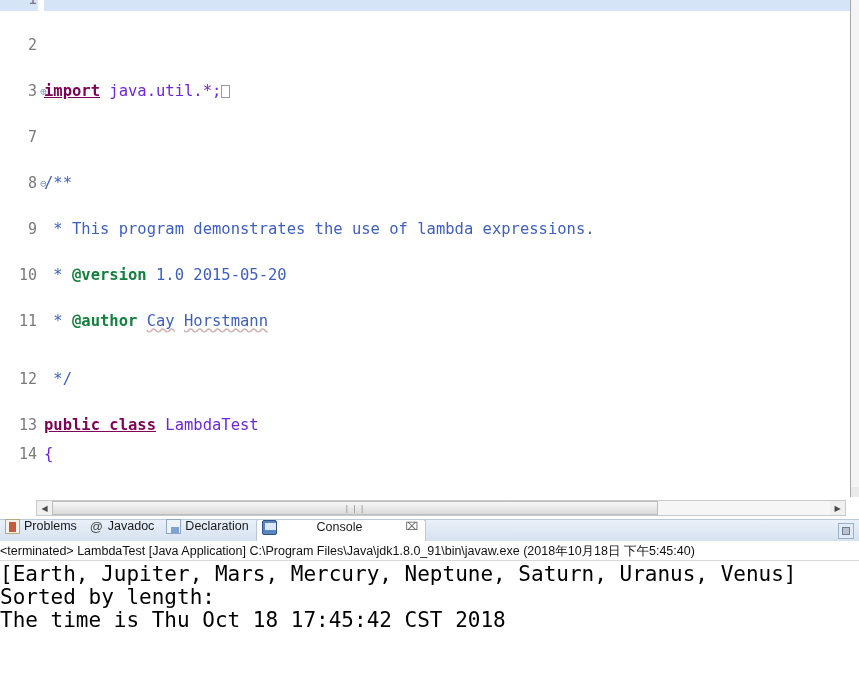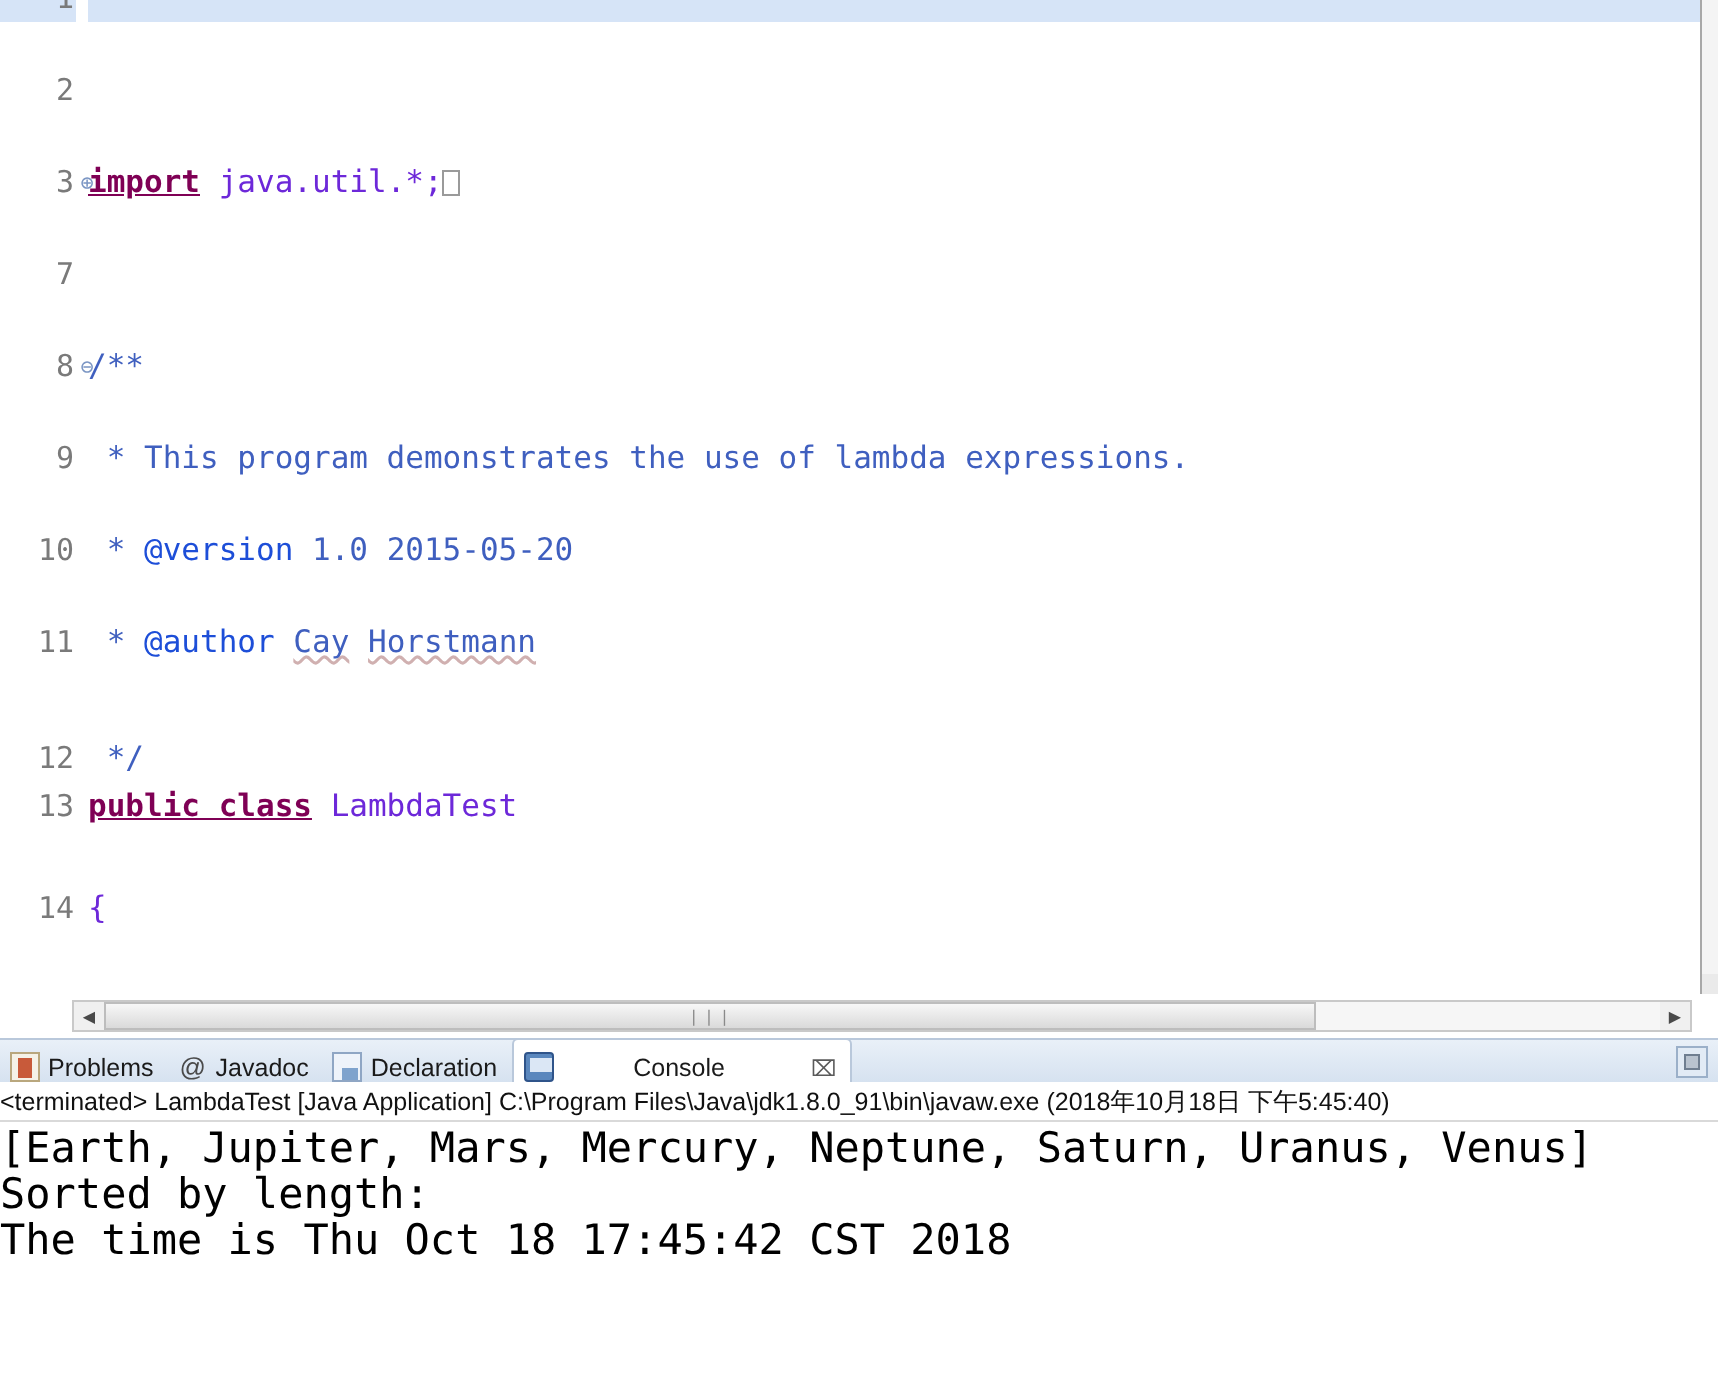--- a/index.html
+++ b/index.html
@@ -51,21 +51,21 @@
   }
   .code-text-wrap {
     position: absolute; left: 44px; top: 0; right: 0; height: 23px;
     overflow: hidden;
   }
   .code-text { display: inline-block; padding-left: 0; }
 
   
   .kw   { color: #7f0055; font-weight: bold; text-decoration: underline; }
   .jdoc { color: #3f5fbf; }
-  .jtag { color: #1d4ed8; font-weight: normal; }
+  .jtag { color: #15803d; font-weight: bold; }
   .plain{ color: #6d28d9; }
   .spell{ text-decoration: underline wavy #d0b0b0; text-decoration-skip-ink: none; }
 
   .caret-box {
     display: inline-block;
     width: 9px; height: 13px;
     border: 1px solid #9a9a9a;
     vertical-align: -2px;
   }
 
@@ -114,21 +114,21 @@
     background: #ffffff;
   }
   #tabbar {
     position: relative;
     height: 22px;
     background: linear-gradient(to bottom, #e9f0f8, #d6e2f0);
     border-top: 1px solid #b9c8db;
     display: flex; align-items: flex-end;
   }
   .vtab {
-    display: flex; align-items: flex-end; gap: 4px;
+    display: flex; align-items: flex-start; gap: 4px;
     height: 22px; padding: 0 7px 0 5px;
     font-size: 12.5px; color: #1a1a1a;
     white-space: nowrap;
   }
   .vtab.active {
     background: #ffffff;
     border-top: 1px solid #b9c8db;
     border-left: 1px solid #b9c8db;
     border-right: 1px solid #b9c8db;
     border-radius: 3px 3px 0 0;
@@ -184,21 +184,21 @@
     <div id="editor-inner" style="margin-top: -12px;">
         <div class="code-row selected" style="top: 0px;"><div class="gutter">1</div><div class="fold"></div><div class="code-text-wrap"><span class="code-text"></span></div></div>
         <div class="code-row" style="top: 23px;"><div class="gutter">2</div><div class="fold"></div><div class="code-text-wrap"><span class="code-text"></span></div></div>
         <div class="code-row" style="top: 46px;"><div class="gutter">3</div><div class="fold">⊕</div><div class="code-text-wrap"><span class="code-text"><span class="kw">import</span><span class="plain"> java.util.*;</span><span class="caret-box"></span></span></div></div>
         <div class="code-row" style="top: 69px;"><div class="gutter">7</div><div class="fold"></div><div class="code-text-wrap"><span class="code-text"></span></div></div>
         <div class="code-row" style="top: 92px;"><div class="gutter">8</div><div class="fold">⊖</div><div class="code-text-wrap"><span class="code-text"><span class="jdoc">/**</span></span></div></div>
         <div class="code-row" style="top: 115px;"><div class="gutter">9</div><div class="fold"></div><div class="code-text-wrap"><span class="code-text"><span class="jdoc"> * This program demonstrates the use of lambda expressions.</span></span></div></div>
         <div class="code-row" style="top: 138px;"><div class="gutter">10</div><div class="fold"></div><div class="code-text-wrap"><span class="code-text"><span class="jdoc"> * </span><span class="jtag">@version</span><span class="jdoc"> 1.0 2015-05-20</span></span></div></div>
         <div class="code-row" style="top: 161px;"><div class="gutter">11</div><div class="fold"></div><div class="code-text-wrap"><span class="code-text"><span class="jdoc"> * </span><span class="jtag">@author</span><span class="jdoc"> </span><span class="jdoc spell">Cay</span><span class="jdoc"> </span><span class="jdoc spell">Horstmann</span></span></div></div>
         <div class="code-row" style="top: 196px;"><div class="gutter">12</div><div class="fold"></div><div class="code-text-wrap"><span class="code-text"><span class="jdoc"> */</span></span></div></div>
-        <div class="code-row" style="top: 197px;"><div class="gutter">13</div><div class="fold"></div><div class="code-text-wrap"><span class="code-text"><span class="kw">public class</span><span class="plain"> LambdaTest</span></span></div></div>
+        <div class="code-row" style="top: 219px;"><div class="gutter">13</div><div class="fold"></div><div class="code-text-wrap"><span class="code-text"><span class="kw">public class</span><span class="plain"> LambdaTest</span></span></div></div>
         <div class="code-row" style="top: 225px;"><div class="gutter">14</div><div class="fold"></div><div class="code-text-wrap"><span class="code-text"><span class="plain">{</span></span></div></div>
         <div class="code-row" style="top: 253px;"><div class="gutter">15</div><div class="fold">⊖</div><div class="code-text-wrap"><span class="code-text"><span class="plain">   </span><span class="kw">public static void</span><span class="plain"> main(String[] args)</span></span></div></div>
       </div>
     <div id="editor-right-border"></div>
     <div id="editor-vscroll">
       <div id="editor-vscroll-arrow"></div>
     </div>
   </div>
 
   <div id="hscroll-area">

